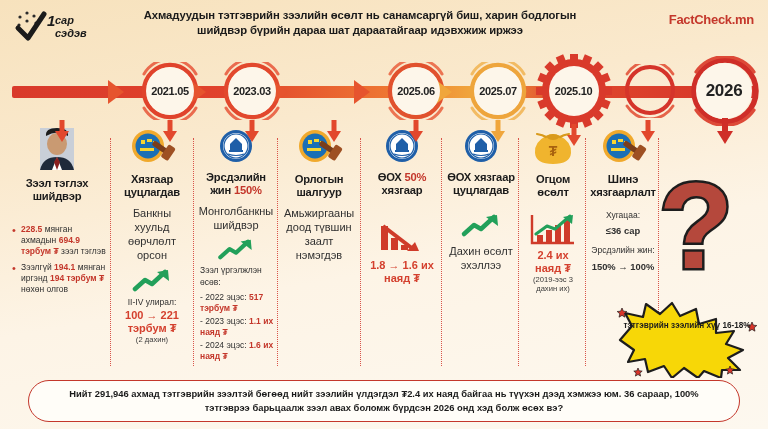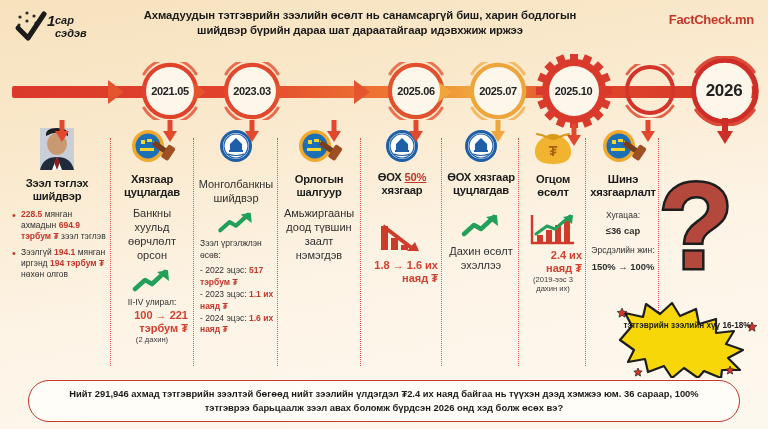--- a/index.html
+++ b/index.html
@@ -32,28 +32,28 @@
           justify-content:center; position:relative; z-index:3; }
   .circ span { font-weight:bold; color:#222; letter-spacing:-0.3px; }
   .arrowhead { position:absolute; top:24px; width:22px; height:24px; z-index:2; }
   .downarrow { position:absolute; width:14px; height:22px; z-index:4; }
   
   .cols { position:absolute; left:0; top:128px; width:768px; height:245px; }
   .col { position:absolute; top:0; text-align:center; }
   .divider { position:absolute; top:10px; width:0; border-left:1.6px dotted #d9544a; height:228px; }
   .badge { margin:0 auto 3px; }
   .ctitle { font-size:11.2px; font-weight:bold; color:#1b1b1b; line-height:1.2; letter-spacing:-0.2px; }
-  .ctitle .pct { color:#c4372b;text-decoration:underline; }
+  .ctitle .pct { color:#c4372b; }
   .cdesc { font-size:11px; color:#303030; line-height:1.28; margin-top:6px; }
-  .bullets { margin-top:5px; text-align:left; font-size:8.5px; color:#303030; line-height:1.3; }
+  .bullets { margin-top:20px; text-align:left; font-size:8.5px; color:#303030; line-height:1.3; }
   .bullets li { list-style:none; position:relative; padding-left:9px; margin-bottom:5px; }
   .bullets li:before { content:"•"; position:absolute; left:0; top:-1px; color:#c4372b; font-size:11px; }
   .r { color:#c4372b; font-weight:bold; }
   .stat { font-size:8.5px; color:#303030; line-height:1.35; margin-top:4px; }
-  .bigstat { font-size:11px; font-weight:bold; color:#d4402e; line-height:1.2;text-align:right; }
+  .bigstat { font-size:11px; font-weight:bold; color:#d4402e; line-height:1.2; }
   .sub { font-size:7.6px; color:#3a3a3a; line-height:1.2; }
   .icon-up, .icon-down, .icon-bars { display:block; margin:5px auto 3px; }
   
   .qmark { position:absolute; right:24px; top:176px; width:96px; height:120px; }
   
   .burst { position:absolute; right:6px; top:300px; width:150px; height:78px; }
   .burst-text { position:absolute; left:0; top:20px; width:150px; text-align:center;
                 font-size:8.2px; font-weight:bold; color:#1d1d1d; line-height:1.45; }
   
   .footer {
@@ -305,20 +305,21 @@
 
   <div class="col" style="left:198px;width:76px">
     <svg class="badge" width="36" height="36" viewBox="0 0 36 36">
       <circle cx="18" cy="18" r="16" fill="#1f5fa8"></circle>
       <circle cx="18" cy="18" r="13" fill="#fff"></circle>
       <circle cx="18" cy="18" r="12" fill="none" stroke="#1f5fa8" stroke-width="1.2"></circle>
       <path d="M12 22 h12 v-6 l-6 -6 l-6 6 z" fill="#1f5fa8"></path>
       <rect x="11" y="22" width="14" height="2" fill="#1f5fa8"></rect>
       <path d="M10 26 q8 3 16 0" stroke="#1f5fa8" stroke-width="1.2" fill="none"></path>
     </svg>
+    <div class="ctitle"><span>Эрсдэлийн жин </span><span class="pct">150%</span></div>
     <div class="cdesc">Монголбанкны шийдвэр</div>
     <svg class="icon-up" width="40" height="24" viewBox="0 0 40 26">
       <path d="M3 22 L13 13 L20 17 L33 5" stroke="#22a05a" stroke-width="4.5" fill="none" stroke-linecap="round" stroke-linejoin="round"></path>
       <path d="M36 3 L37 14 L25 5 Z" fill="#22a05a"></path>
     </svg>
     <div class="stat" style="text-align:left;padding-left:2px">Зээл үргэлжлэн өсөв:</div>
     <div class="stat" style="text-align:left;padding-left:2px">
       <span>- 2022 эцэс: </span><span class="r">517 тэрбум ₮</span>
     </div>
     <div class="stat" style="text-align:left;padding-left:2px;margin-top:1px">

